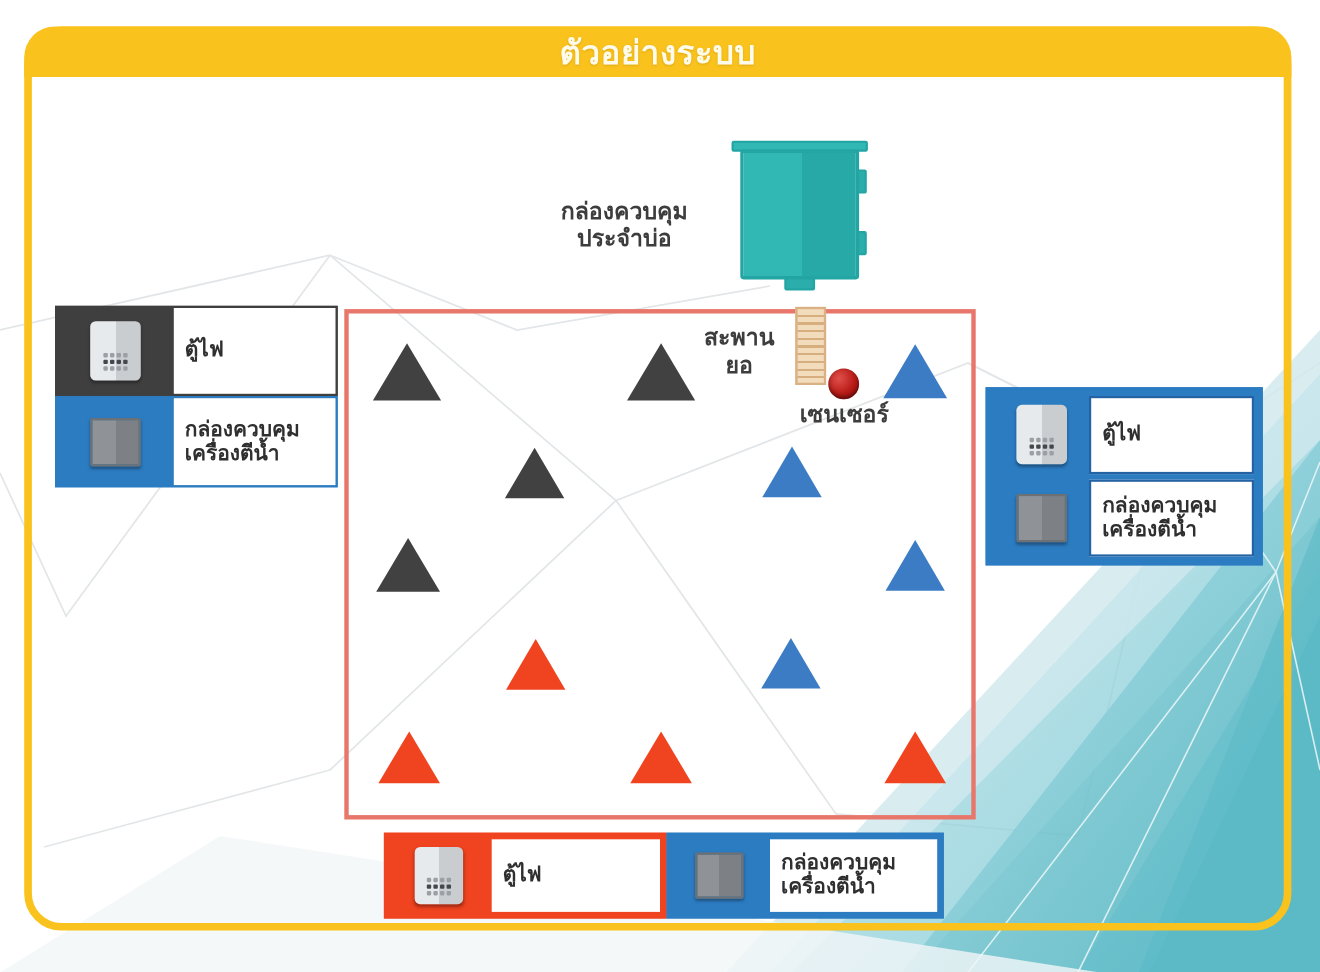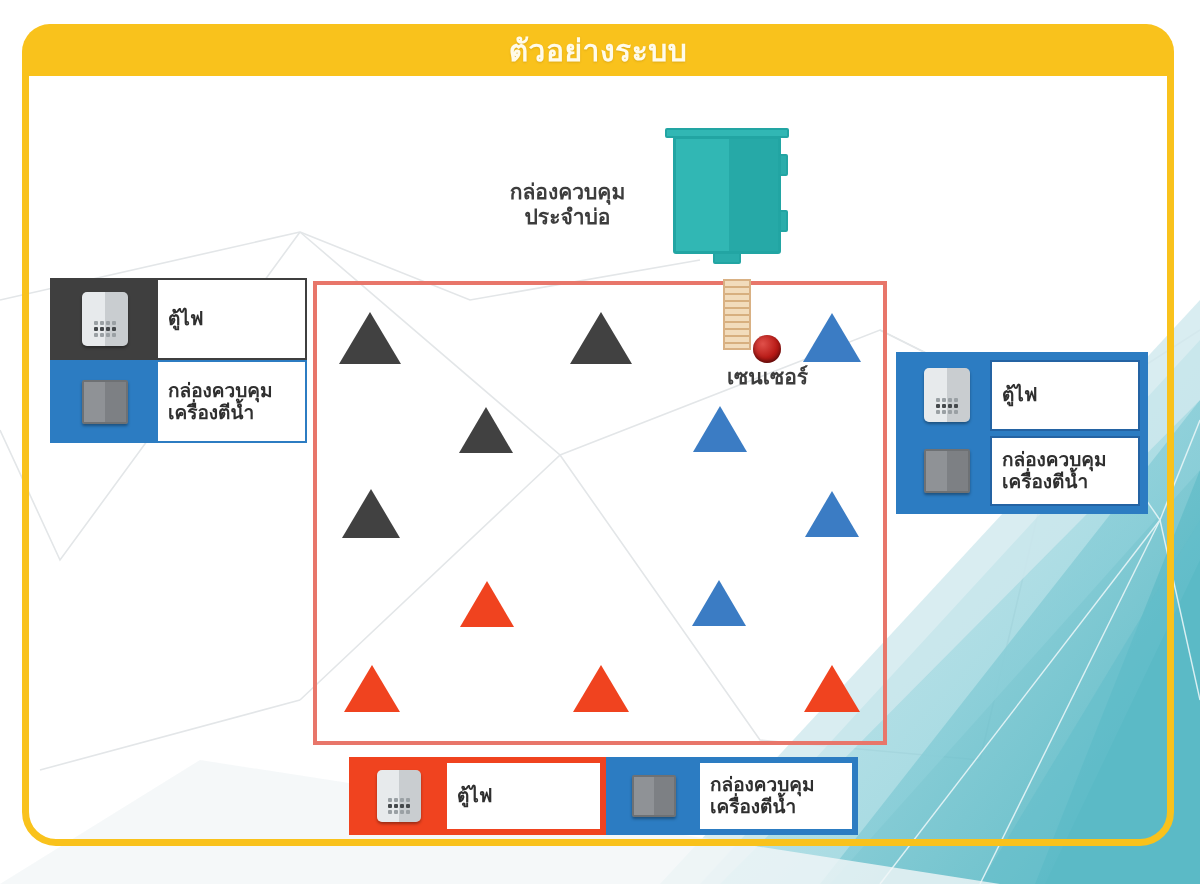--- a/index.html
+++ b/index.html
@@ -16,21 +16,21 @@
   
   .bg-layer{position:absolute;left:0;top:0;width:1200px;height:884px;pointer-events:none;}
 
   
   .frame{
     position:absolute;left:22px;top:24px;width:1152px;height:822px;
     border:7px solid #F9C21C;border-radius:34px;box-sizing:border-box;
     background:transparent;
   }
   .frame-title{
-    position:absolute;left:22px;top:24px;width:1152px;height:52px;
+    position:absolute;left:22px;top:24px;width:1152px;height:46px;
     background:#F9C21C;
     border-radius:28px 28px 0 0;
     box-sizing:border-box;
     display:flex;align-items:center;justify-content:center;
   }
   .frame-title span{
     color:#FFFBEA;font-size:30px;font-weight:700;letter-spacing:.5px;
     text-shadow:0 1px 2px rgba(140,95,0,.25);
   }
 
@@ -174,20 +174,22 @@
     <div class="hinge" style="top:28px;"></div>
     <div class="hinge" style="top:84px;"></div>
     <div class="foot"></div>
   </div>
   <div class="dlabel" style="left:480px;top:180px;width:175px;">กล่องควบคุม
 ประจำบ่อ</div>
 
   <div class="pond"></div>
 
   <div class="bridge" style="left:723px;top:279px;width:28px;height:71px;"></div>
+  <div class="dlabel" style="left:622px;top:295px;width:100px;">สะพาน
+ยอ</div>
 
   <div class="sensor" style="left:753px;top:335px;"></div>
   <div class="dlabel" style="left:710px;top:365px;width:115px;font-family:Liberation Serif, serif;">เซนเซอร์</div>
 
   <div class="tri dark" style="left:339px;top:312px;border-width:0 31px 52px 31px;"></div>
   <div class="tri dark" style="left:570px;top:312px;border-width:0 31px 52px 31px;"></div>
   <div class="tri dark" style="left:459px;top:407px;border-width:0 27px 46px 27px;"></div>
   <div class="tri dark" style="left:342px;top:489px;border-width:0 29px 49px 29px;"></div>
 
   <div class="tri blue" style="left:803px;top:313px;border-width:0 29px 49px 29px;"></div>

